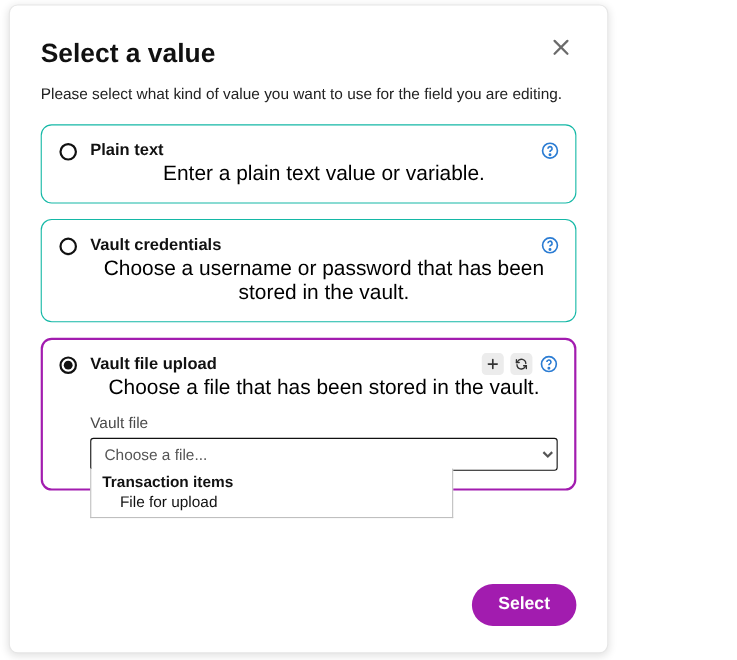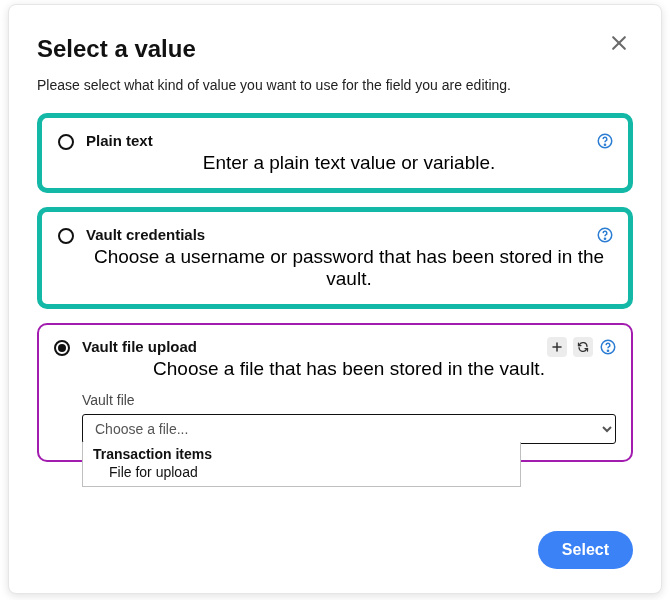--- a/index.html
+++ b/index.html
@@ -8,34 +8,34 @@
     font-family: -apple-system, BlinkMacSystemFont, "Segoe UI", Helvetica, Arial, sans-serif;
     background: #fff;
     width: 670px;
     height: 600px;
     position: relative;
     color: #111;
   }
   .modal {
     position: absolute;
     left: 8px; top: 4px;
-    width: 654px; height: 590px;
+    width: 545px; height: 590px;
     background: #fff;
     border: 1px solid #e6e6e6;
     border-radius: 8px;
     box-shadow: 0 2px 8px rgba(0,0,0,0.12);
     padding: 24px 28px 20px 28px;
   }
   .header-row { display: flex; justify-content: space-between; align-items: flex-start; }
   .title { font-size: 24px; font-weight: 700; margin: 6px 0 14px 0; }
   .close-btn { background:none; border:none; padding:4px; cursor:pointer; color:#6b6b6b; }
   .close-btn svg { width:20px; height:20px; display:block; }
   .subtitle { font-size: 14px; color: #222; margin-bottom: 20px; }
   .option {
-    border: 5px solid #14b8a6;
+    border: 1px solid #14b8a6;
     border-radius: 10px;
     padding: 14px 16px 14px 16px;
     margin-bottom: 14px;
     position: relative;
     background: #fff;
   }
   .option.selected { border: 2px solid #a21caf; padding: 13px 15px 16px 15px; }
   .opt-row { display:flex; align-items:flex-start; gap:12px; }
   .radio {
     width:16px; height:16px;
@@ -90,21 +90,21 @@
     position:absolute; right:28px; bottom:24px;
     display:flex; gap:14px;
   }
   .btn {
     height:38px; padding:0 24px;
     border-radius:20px;
     font-size:16px; font-weight:600;
     cursor:pointer;
   }
   .btn-cancel { background:#fff; border:2px solid #111; color:#111; }
-  .btn-select { background:#3b82f6; border:none; color:#fff; }
+  .btn-select { background:#a21caf; border:none; color:#fff; }
 </style>
 </head>
 <body>
 
 <div class="modal">
 
   <div class="header-row">
     <div class="title">Select a value</div>
     <button class="close-btn">
       <span>

